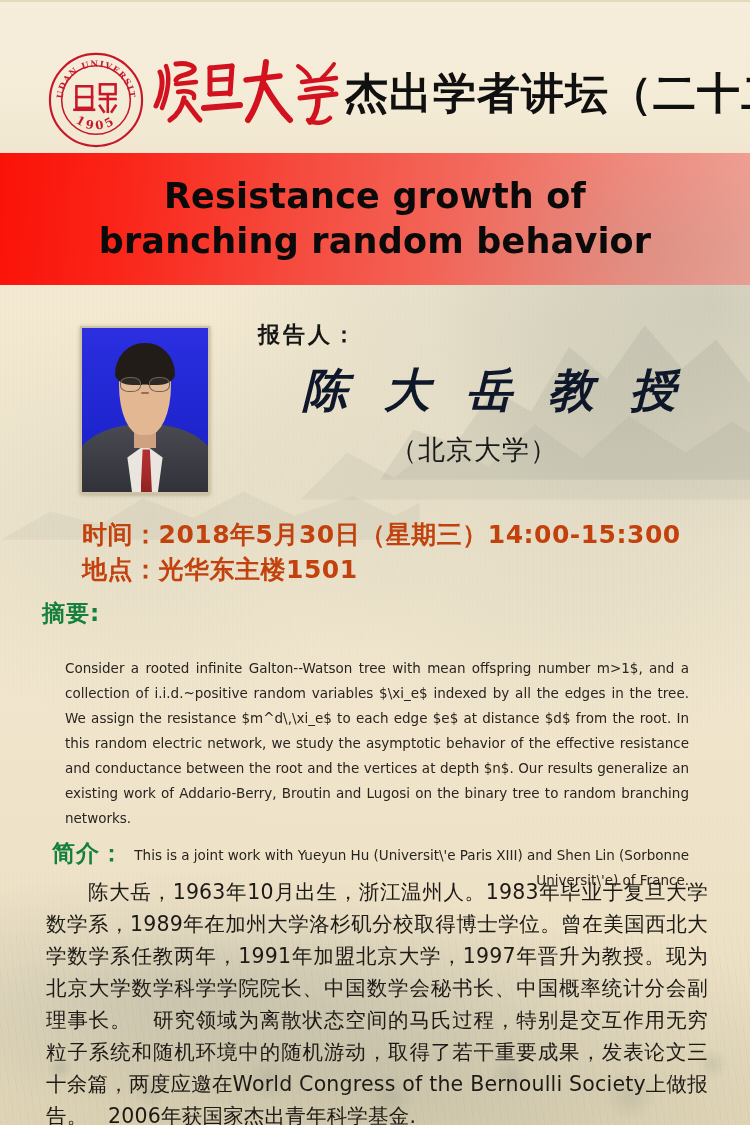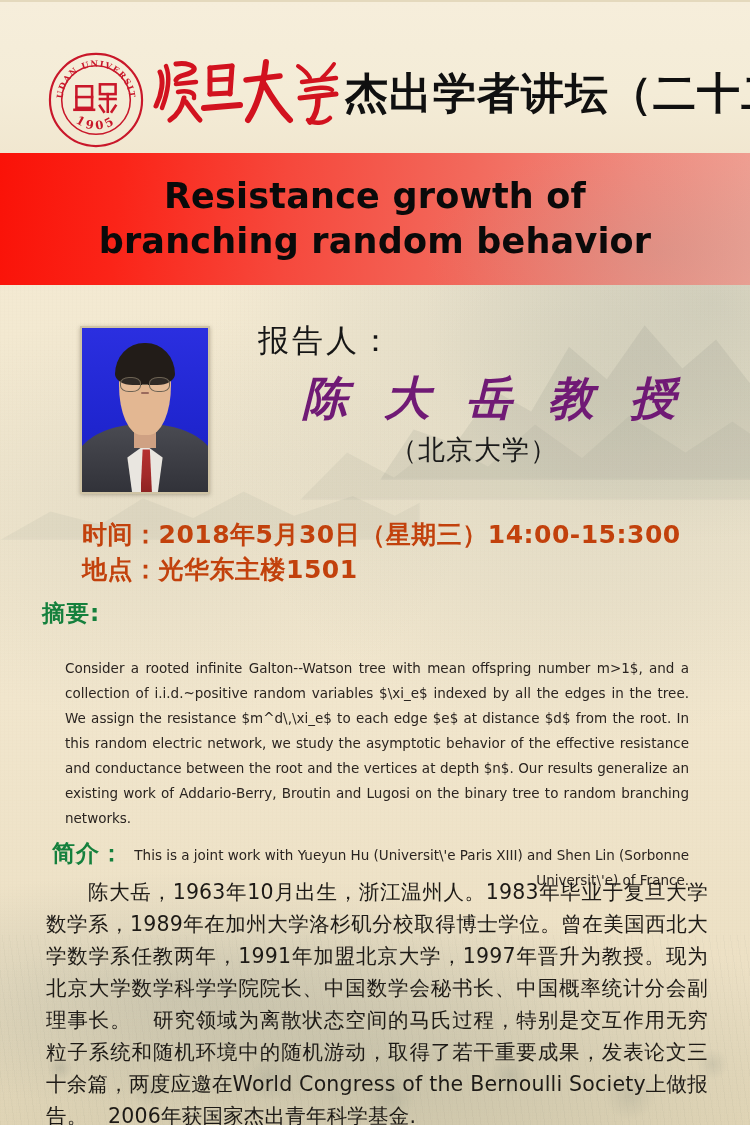--- a/index.html
+++ b/index.html
@@ -201,33 +201,33 @@
   }
   .p-mouth {
     position: absolute; left: 43%; top: 50%; width: 14%; height: 2.5px;
     background: #9a6a5c; border-radius: 2px;
   }
 
   .speaker-role {
     position: absolute;
     left: 258px; top: 320px;
     font-family: "DejaVu Sans", sans-serif;
-    font-size: 31px;
-    font-weight: 400;
+    font-size: 22px;
+    font-weight: 700;
     color: #161616;
     letter-spacing: 3px;
   }
   .speaker-name {
     position: absolute;
-    left: 302px; top: 368px;
+    left: 302px; top: 360px;
     font-family: "DejaVu Serif", serif;
     font-size: 46px;
     font-weight: 700;
     font-style: italic;
-    color: #701a75;
+    color: #0f172a;
     letter-spacing: 10px;
     white-space: nowrap;
   }
   .speaker-affil {
     position: absolute;
     left: 390px; top: 432px;
     font-family: "DejaVu Sans", sans-serif;
     font-size: 27px;
     color: #1a1a1a;
     letter-spacing: 1px;

